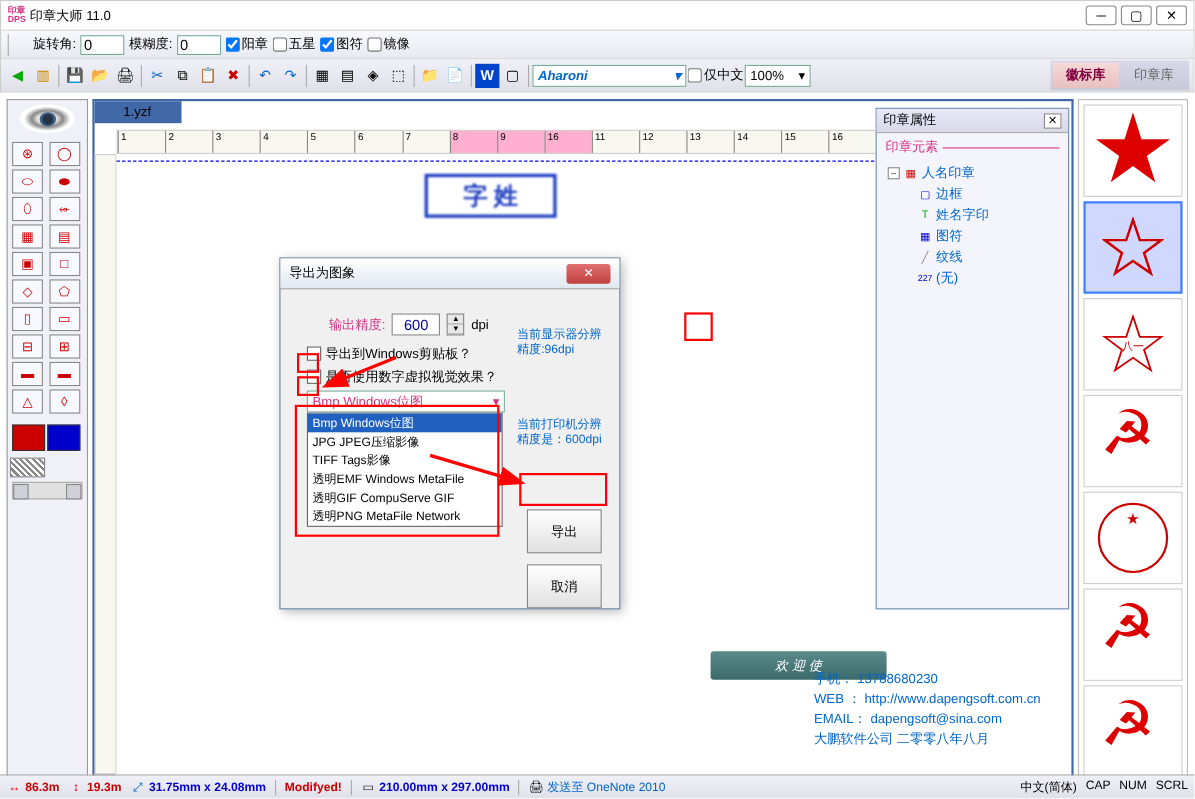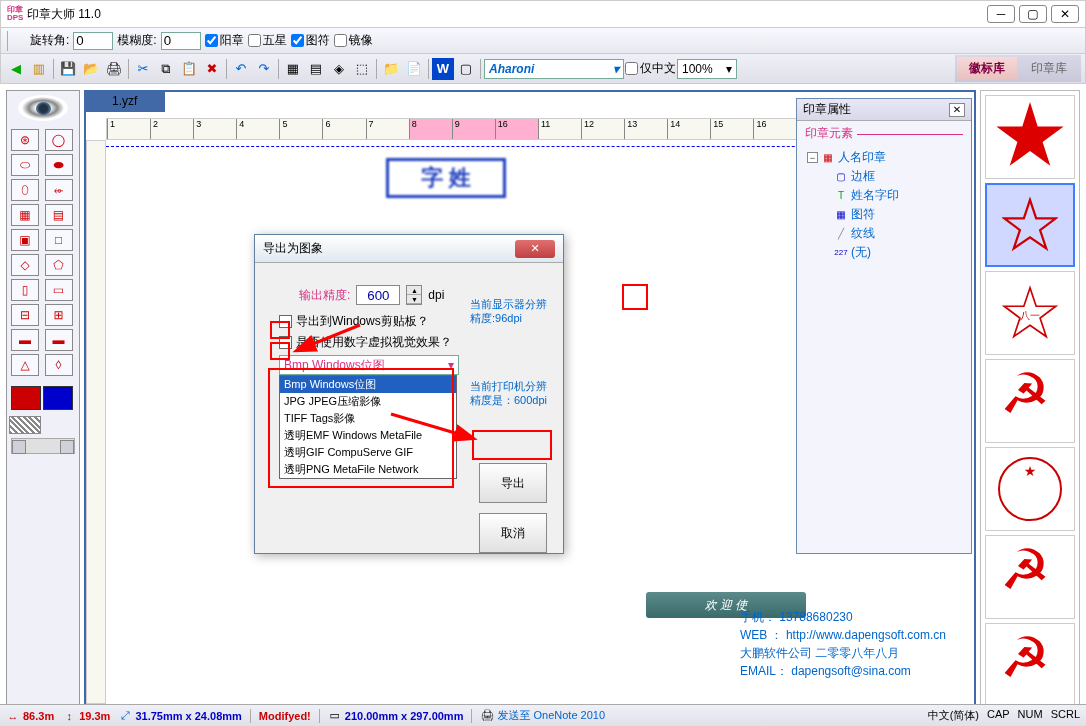--- a/index.html
+++ b/index.html
@@ -263,22 +263,22 @@
         <div class="ruler-tick">20</div>
     </div>
     <div class="ruler-v"></div>
     <div class="canvas-inner">
       <div class="guide-h" style="top:6px"></div>
       <div class="stamp-preview">字    姓</div>
       <div class="welcome-bar">欢 迎 使</div>
       <div class="info-block">
         <div>手机： 13788680230</div>
         <div>WEB ： http://www.dapengsoft.com.cn</div>
+        <div>EMAIL： dapengsoft@sina.com</div>
         <div>大鹏软件公司  二零零八年八月</div>
-        <div>EMAIL： dapengsoft@sina.com</div>
       </div>
     </div>
     <div class="scroll-stub"></div>
   </div>
 
   <div class="right-lib">
     <div class="lib-item">
         <div class="star-solid"></div>
       </div>
     <div class="lib-item sel">

